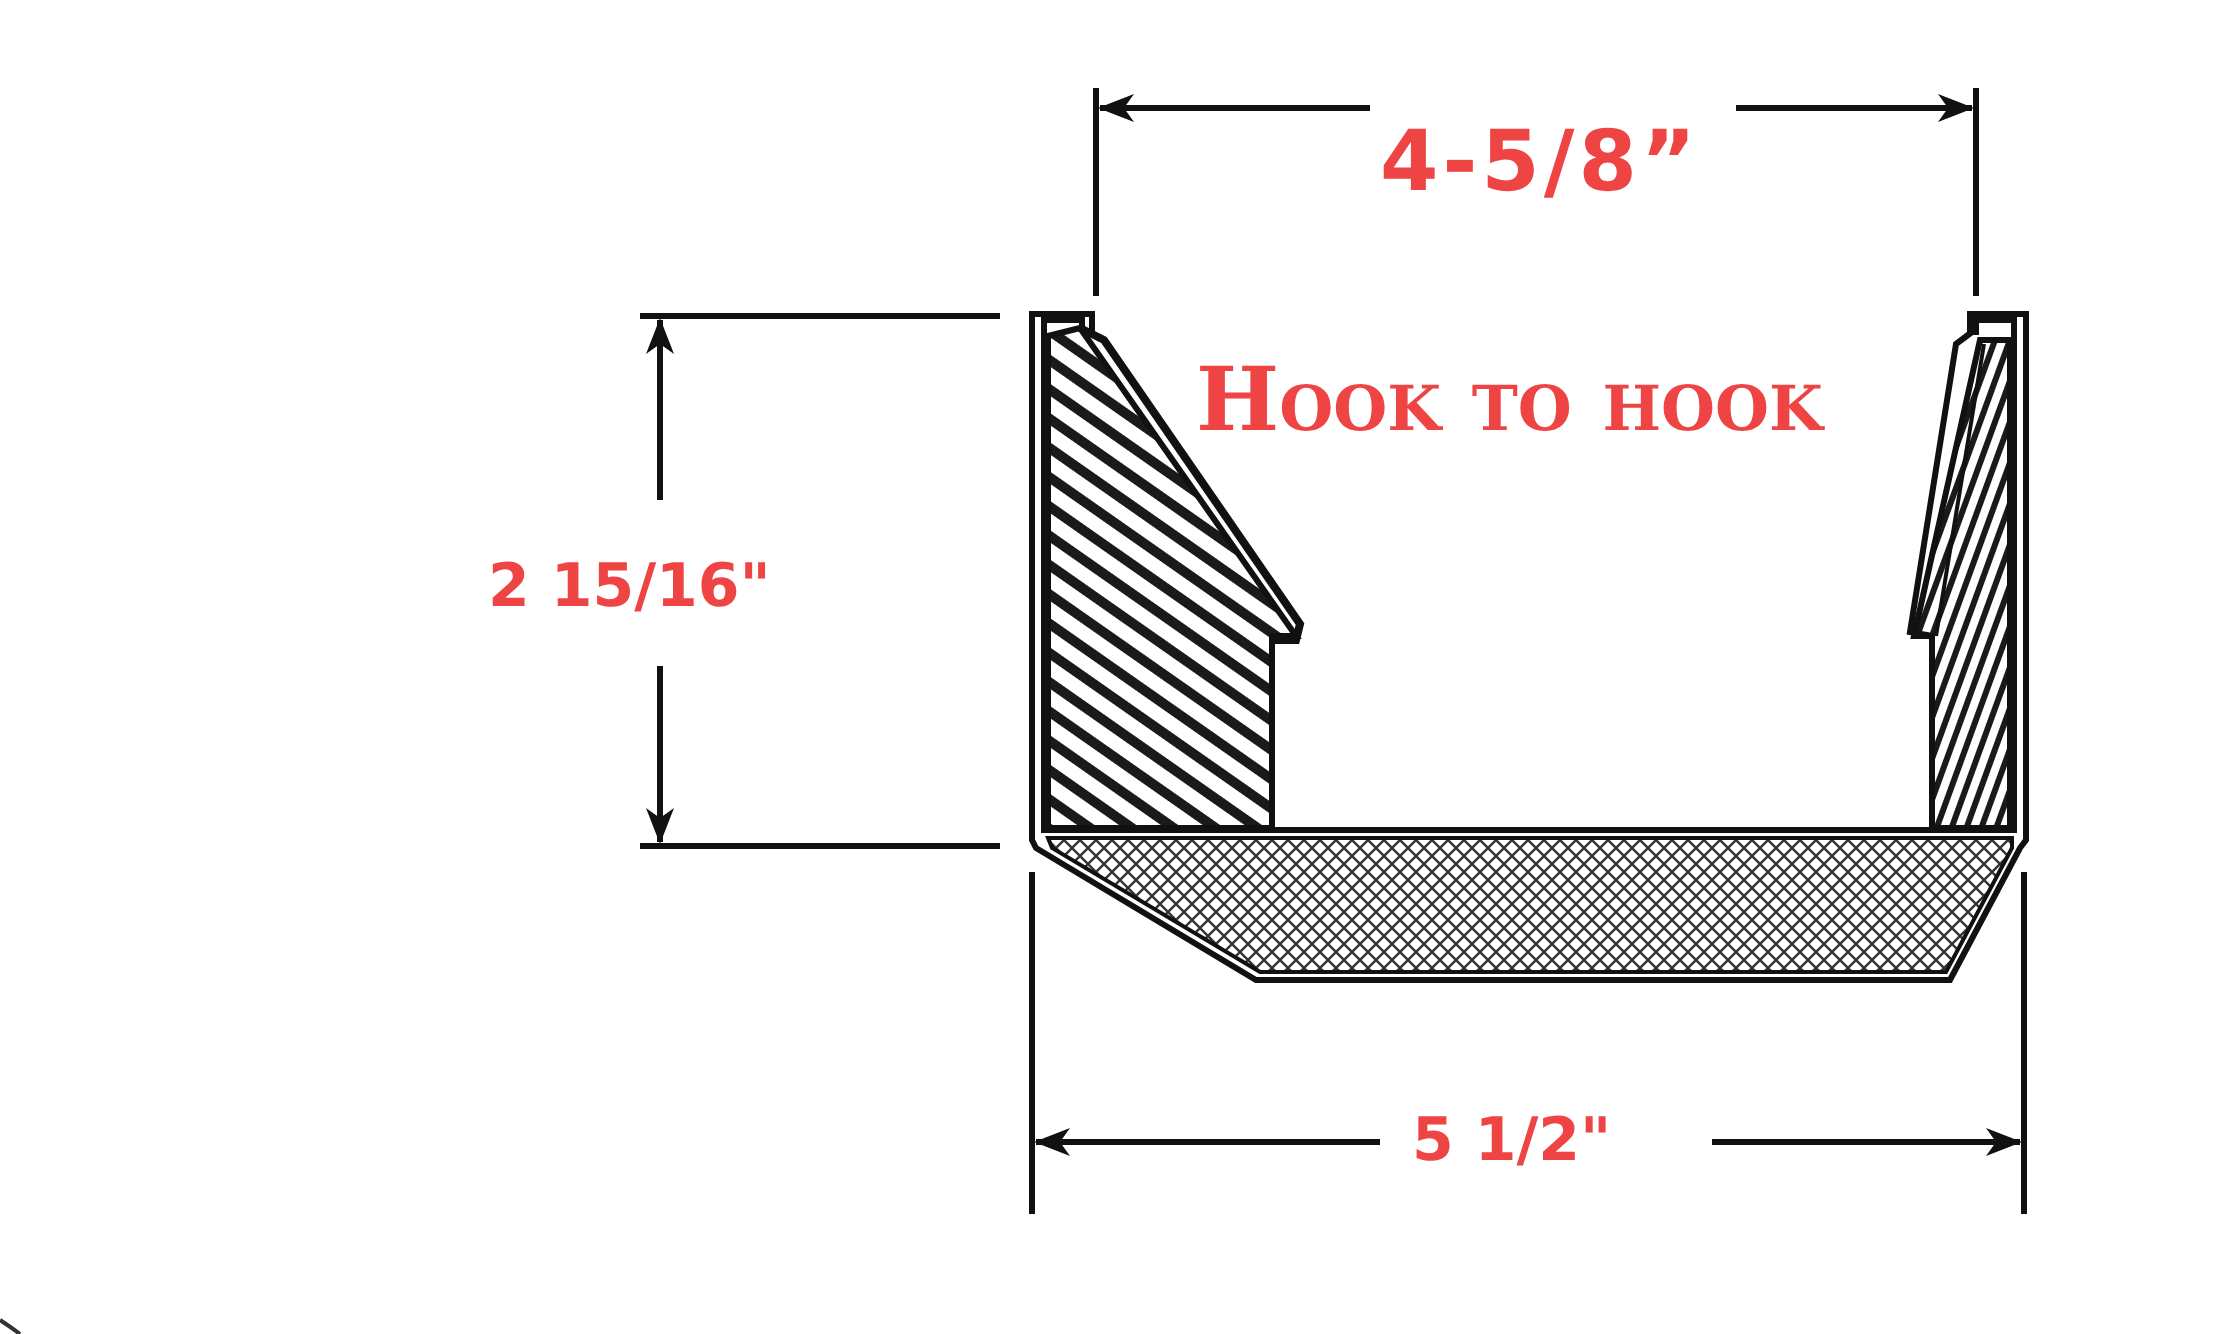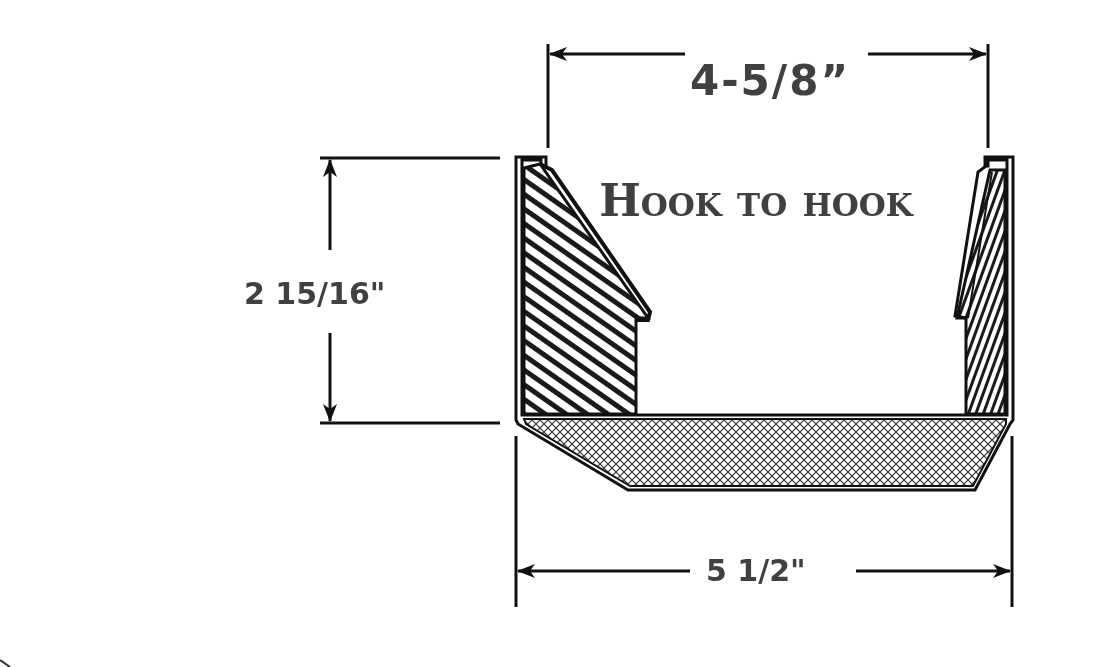--- a/index.html
+++ b/index.html
@@ -1,24 +1,24 @@
 <!DOCTYPE html>
 <html><head>
 <meta charset="utf-8">
 <style>
   html,body{margin:0;padding:0;background:#ffffff;}
   body{width:1108px;height:667px;position:relative;overflow:hidden;}
   .stage{position:absolute;left:0;top:0;width:1108px;height:667px;}
   svg{position:absolute;left:0;top:0;}
-  .lbl{position:absolute;color:#404040;white-space:nowrap;}
+  .lbl{position:absolute;color:#ef4444;white-space:nowrap;}
   .sans{font-family:"DejaVu Sans","Liberation Sans",sans-serif;font-weight:bold;}
   .serif{font-family:"DejaVu Serif","Liberation Serif",serif;font-weight:bold;font-variant:small-caps;}
   #lbl-top{left:600px;top:56px;width:340px;text-align:center;font-size:42px;letter-spacing:2px;}
   #lbl-inside{left:600px;top:118px;width:360px;text-align:center;font-size:44px;}
-  #lbl-hook{left:564px;top:175px;width:384px;text-align:center;font-size:44px;}
+  #lbl-hook{left:598px;top:175px;width:384px;font-size:44px;}
   #lbl-height{left:244px;top:276px;font-size:30px;}
   #lbl-width{left:706px;top:553px;font-size:30px;}
 </style>
 </head>
 <body>
 
 <div class="stage">
 <svg width="1108" height="667" viewBox="0 0 1108 667">
   <defs>
     <pattern id="diag" patternUnits="userSpaceOnUse" width="12" height="12" patternTransform="rotate(35)">

